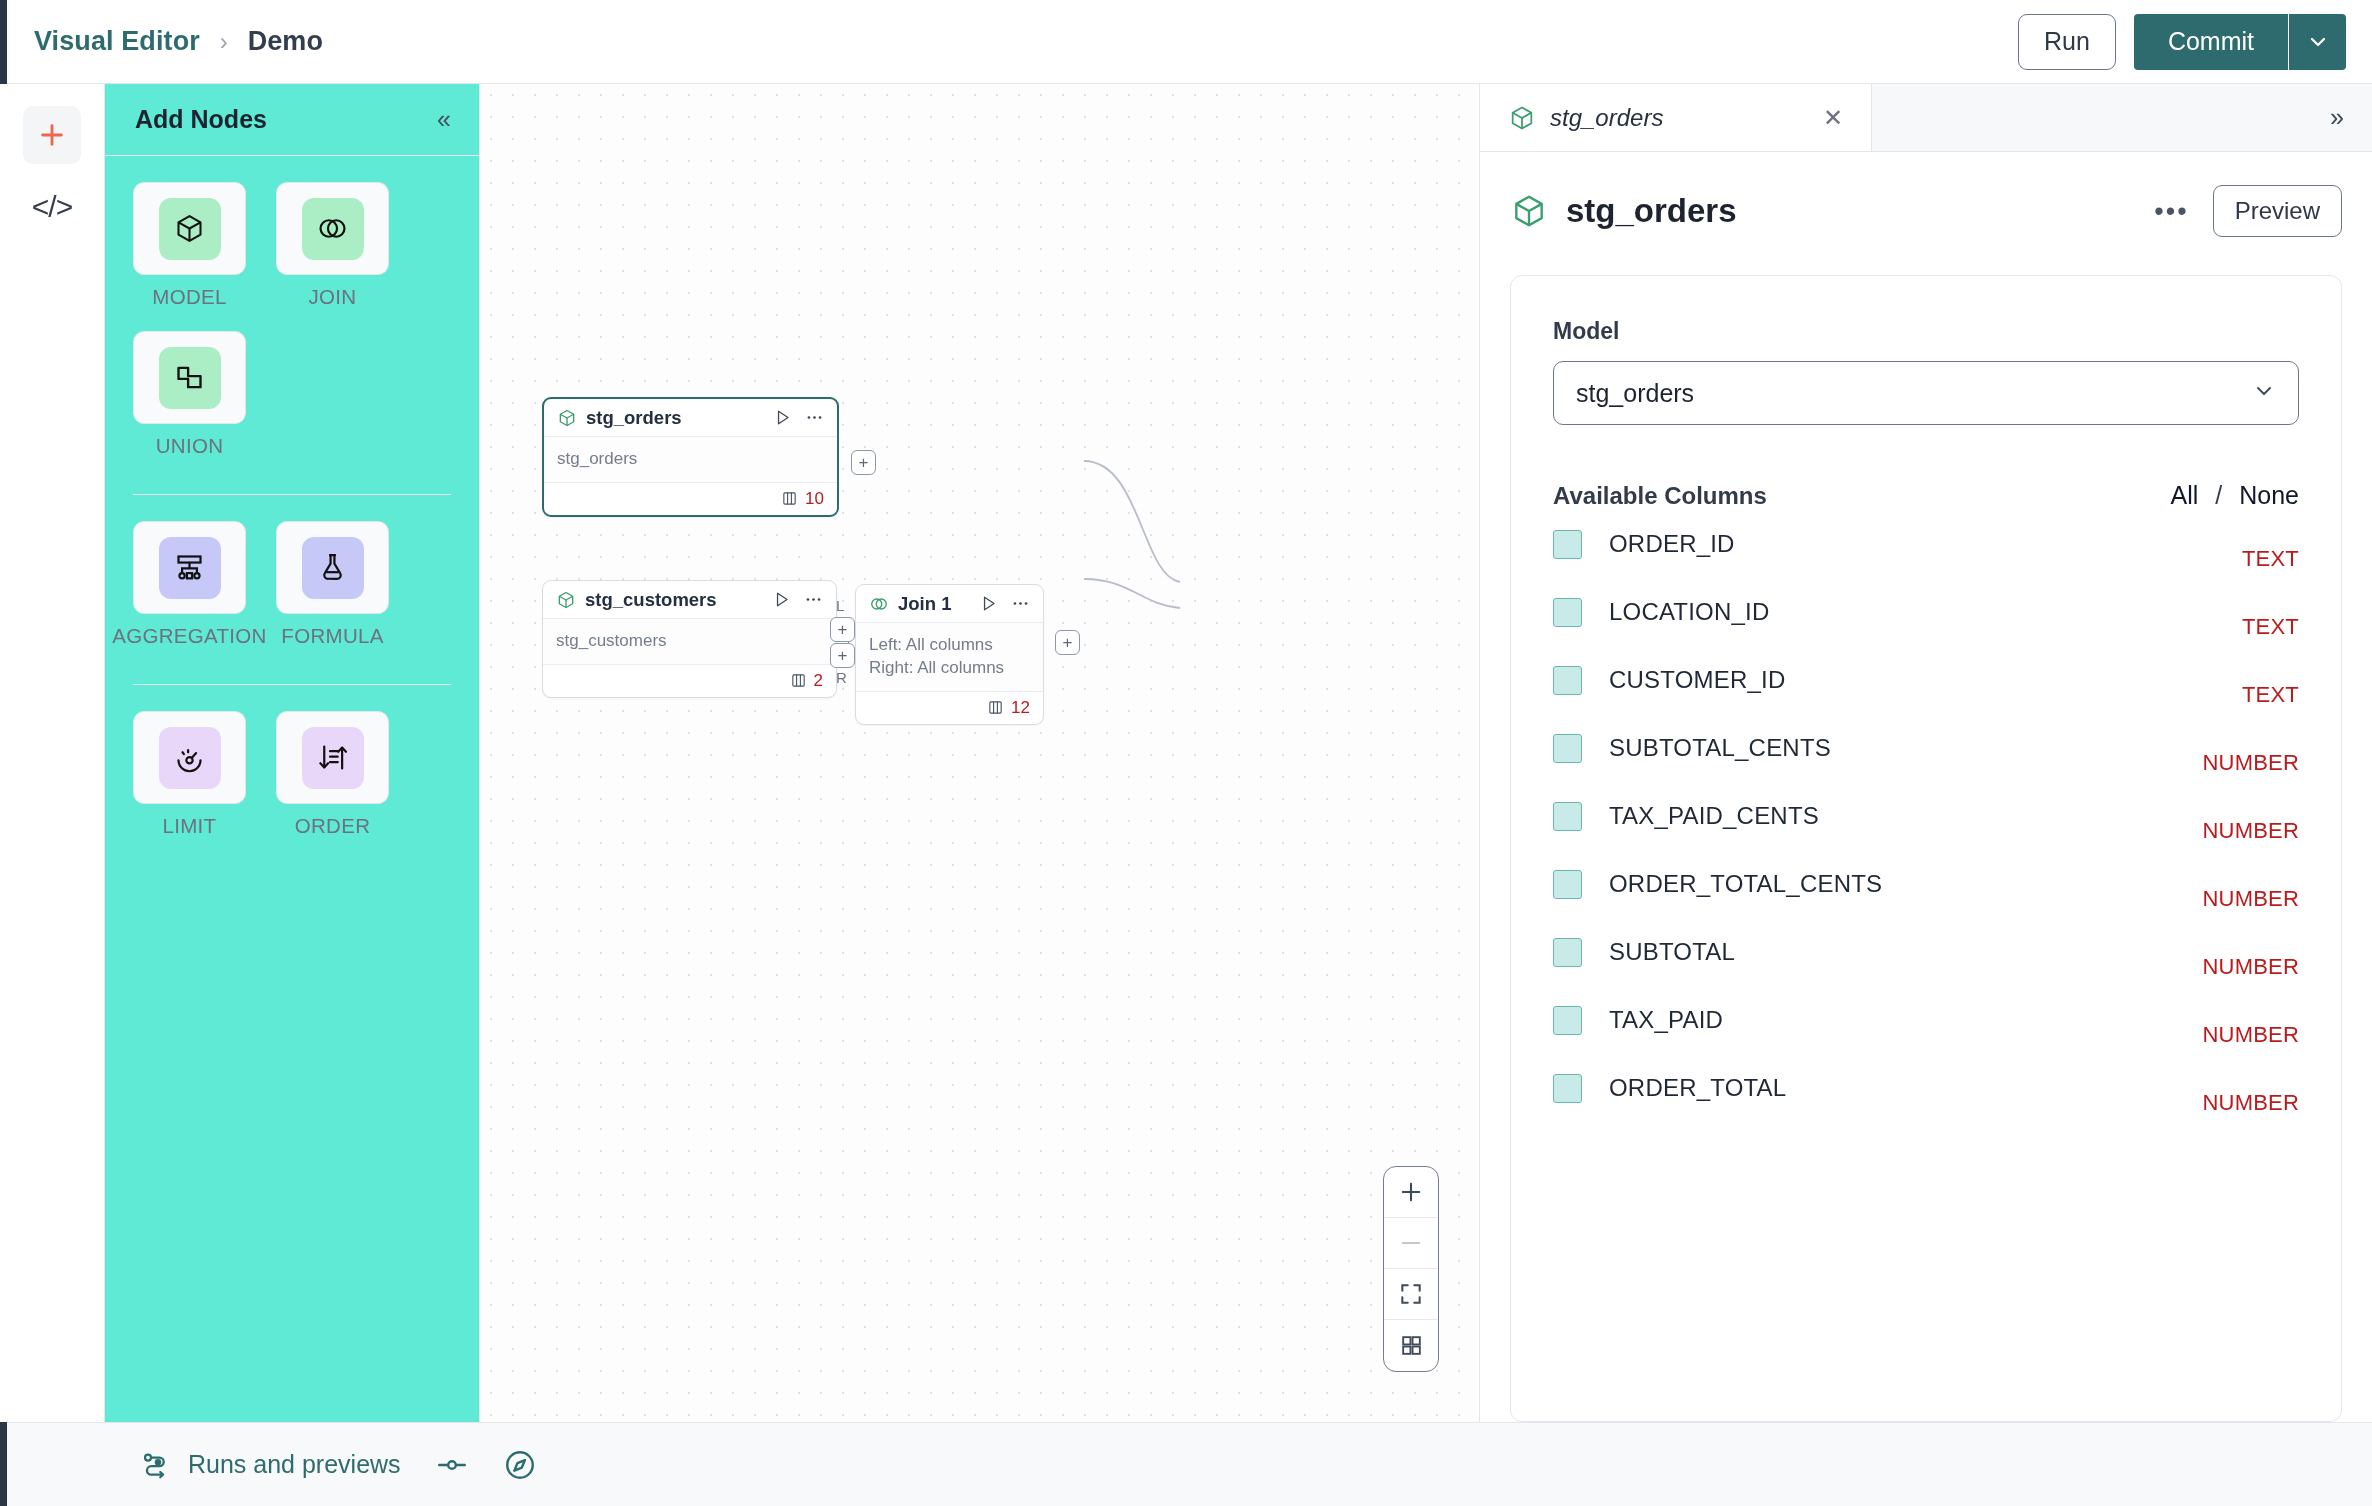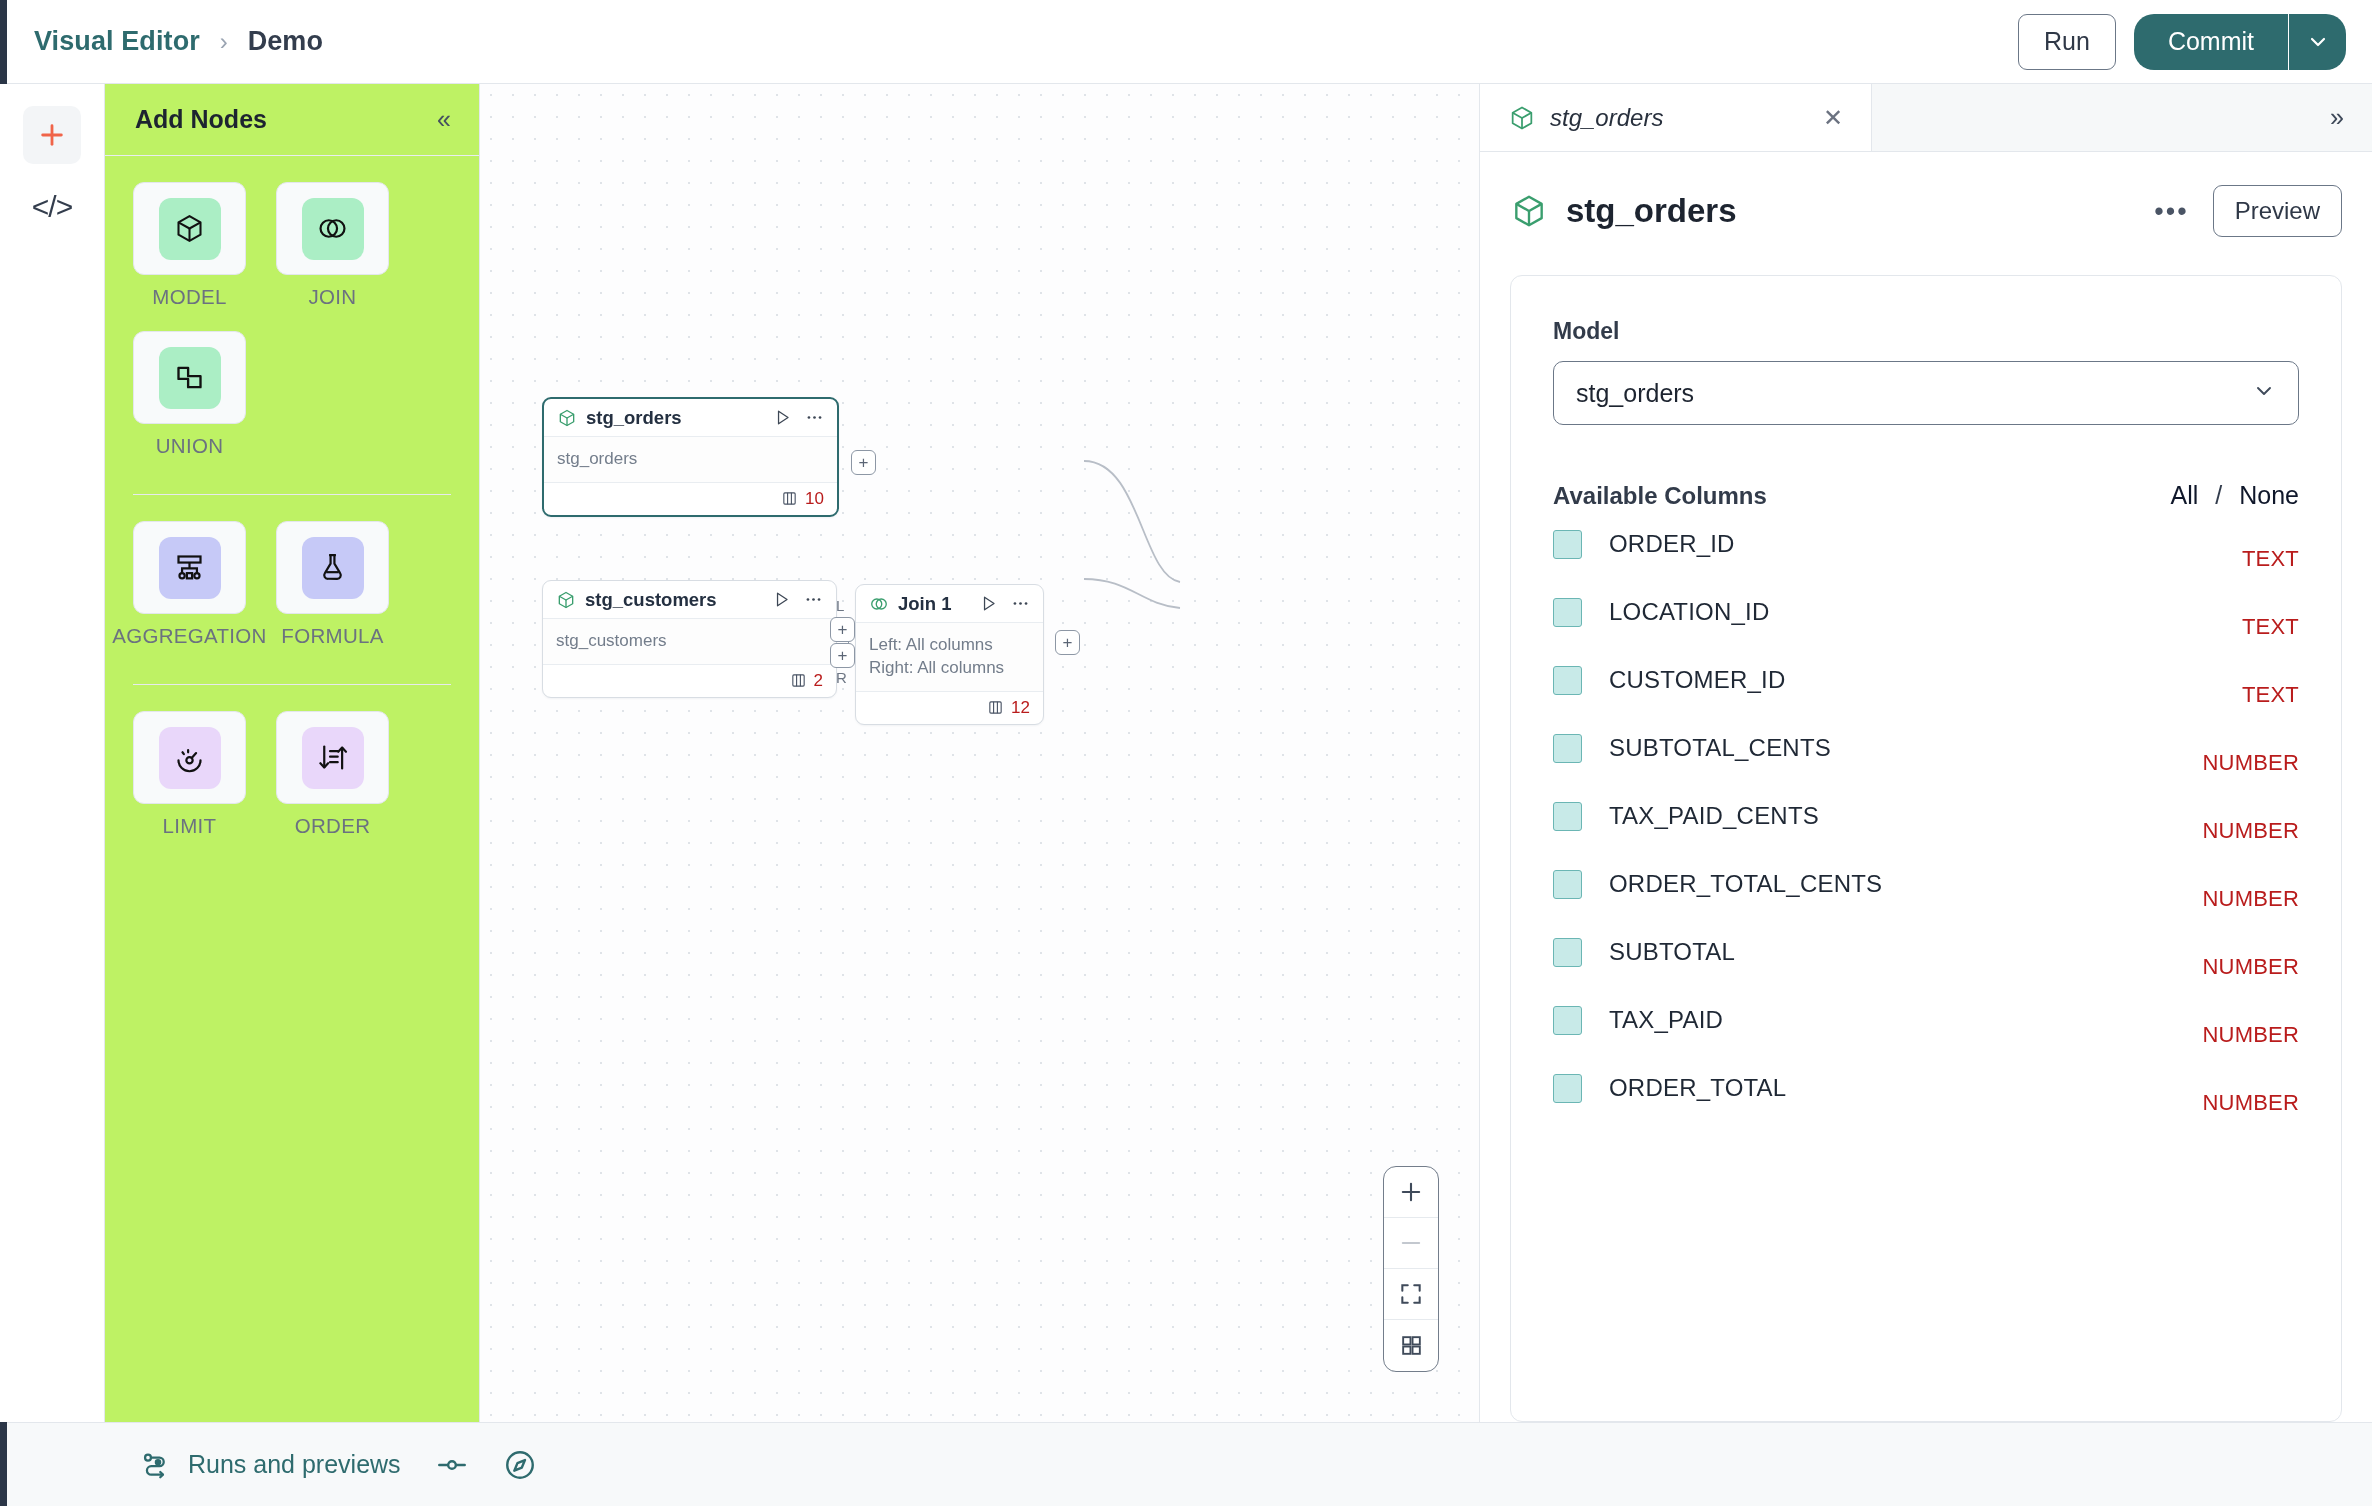--- a/index.html
+++ b/index.html
@@ -24,21 +24,21 @@
   .crumb { display: flex; align-items: center; gap: 20px; }
   .crumb-link { font-size: 27px; font-weight: bold; color: #2e6b6e; letter-spacing: .1px; cursor: pointer; }
   .crumb-sep { font-size: 24px; color: #9aa4b2; }
   .crumb-cur { font-size: 27px; font-weight: bold; color: #333d4d; }
   .topbar-right { margin-left: auto; display: flex; align-items: center; gap: 18px; }
   .btn-run {
     height: 56px; padding: 0 25px; border: 1.6px solid #6b7787; border-radius: 9px;
     background: #fff; color: #2f3847; font-size: 25px; cursor: pointer;
     font-family: "Liberation Sans", sans-serif;
   }
-  .commit-group { display: flex; height: 56px; border-radius: 20px; overflow: hidden; }
+  .commit-group { display: flex; height: 56px; border-radius: 4px; overflow: hidden; }
   .btn-commit {
     padding: 0 34px; background: #2e6b6e; color: #fff; font-size: 25px;
     border: none; cursor: pointer; display: flex; align-items: center;
     font-family: "Liberation Sans", sans-serif;
   }
   .btn-commit-caret {
     width: 58px; background: #2e6b6e; border: none; border-left: 1.5px solid #ffffff;
     color: #fff; display: flex; align-items: center; justify-content: center; cursor: pointer;
   }
 
@@ -56,21 +56,21 @@
     display: flex; align-items: center; justify-content: center; cursor: pointer;
   }
   .rail-code {
     width: 58px; height: 58px; display: flex; align-items: center; justify-content: center;
     color: #333d4d; font-size: 30px; cursor: pointer; letter-spacing: -1px;
   }
 
   
   .nodespanel {
     width: 375px; flex: 0 0 375px; border-right: 1px solid #e3e7ec;
-    display: flex; flex-direction: column; background: #bef264;
+    display: flex; flex-direction: column; background: #5eead4;
   }
   .np-head {
     height: 72px; flex: 0 0 72px; display: flex; align-items: center;
     padding: 0 30px; border-bottom: 1px solid #e9edf1;
   }
   .np-title { font-size: 25px; font-weight: bold; color: #1d2430; }
   .np-collapse { margin-left: auto; font-size: 25px; color: #4b5costa; color:#465060; cursor: pointer; letter-spacing: -2px; }
   .np-body { padding: 26px 28px 0 28px; }
   .np-grid { display: flex; flex-wrap: wrap; gap: 0 30px; }
   .np-item { width: 113px; margin-bottom: 22px; display: flex; flex-direction: column; align-items: center; cursor: pointer; }

